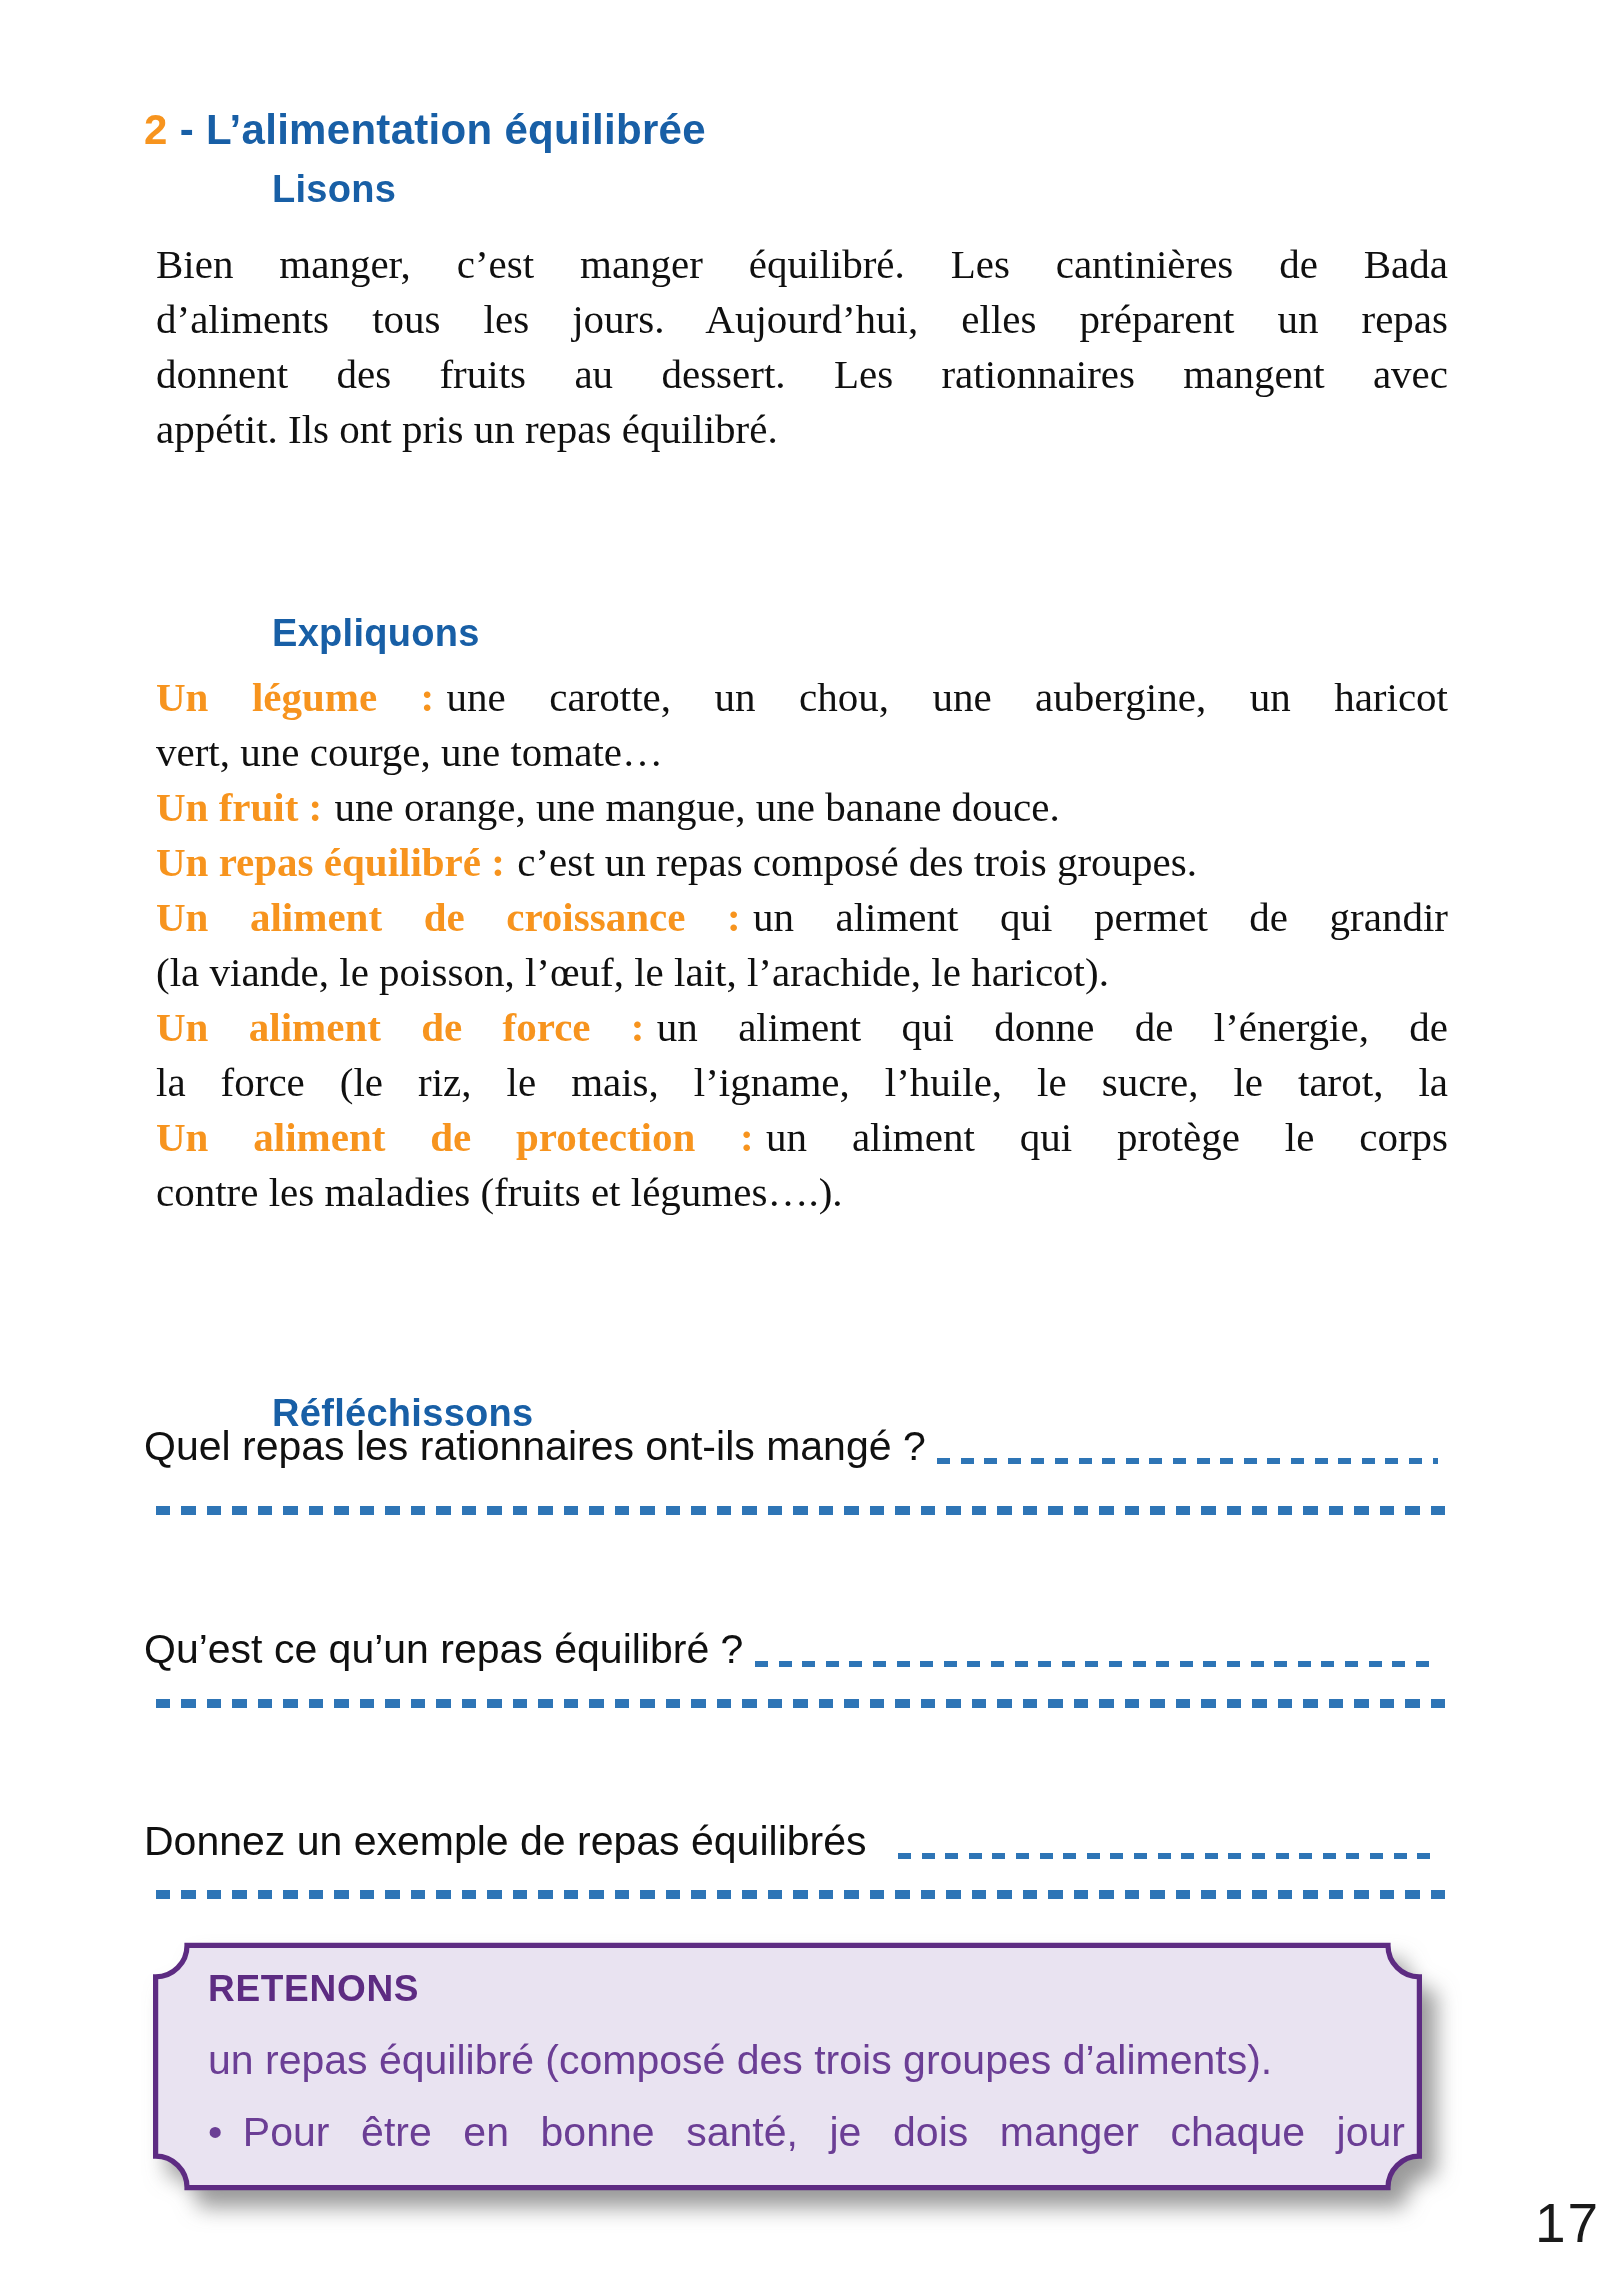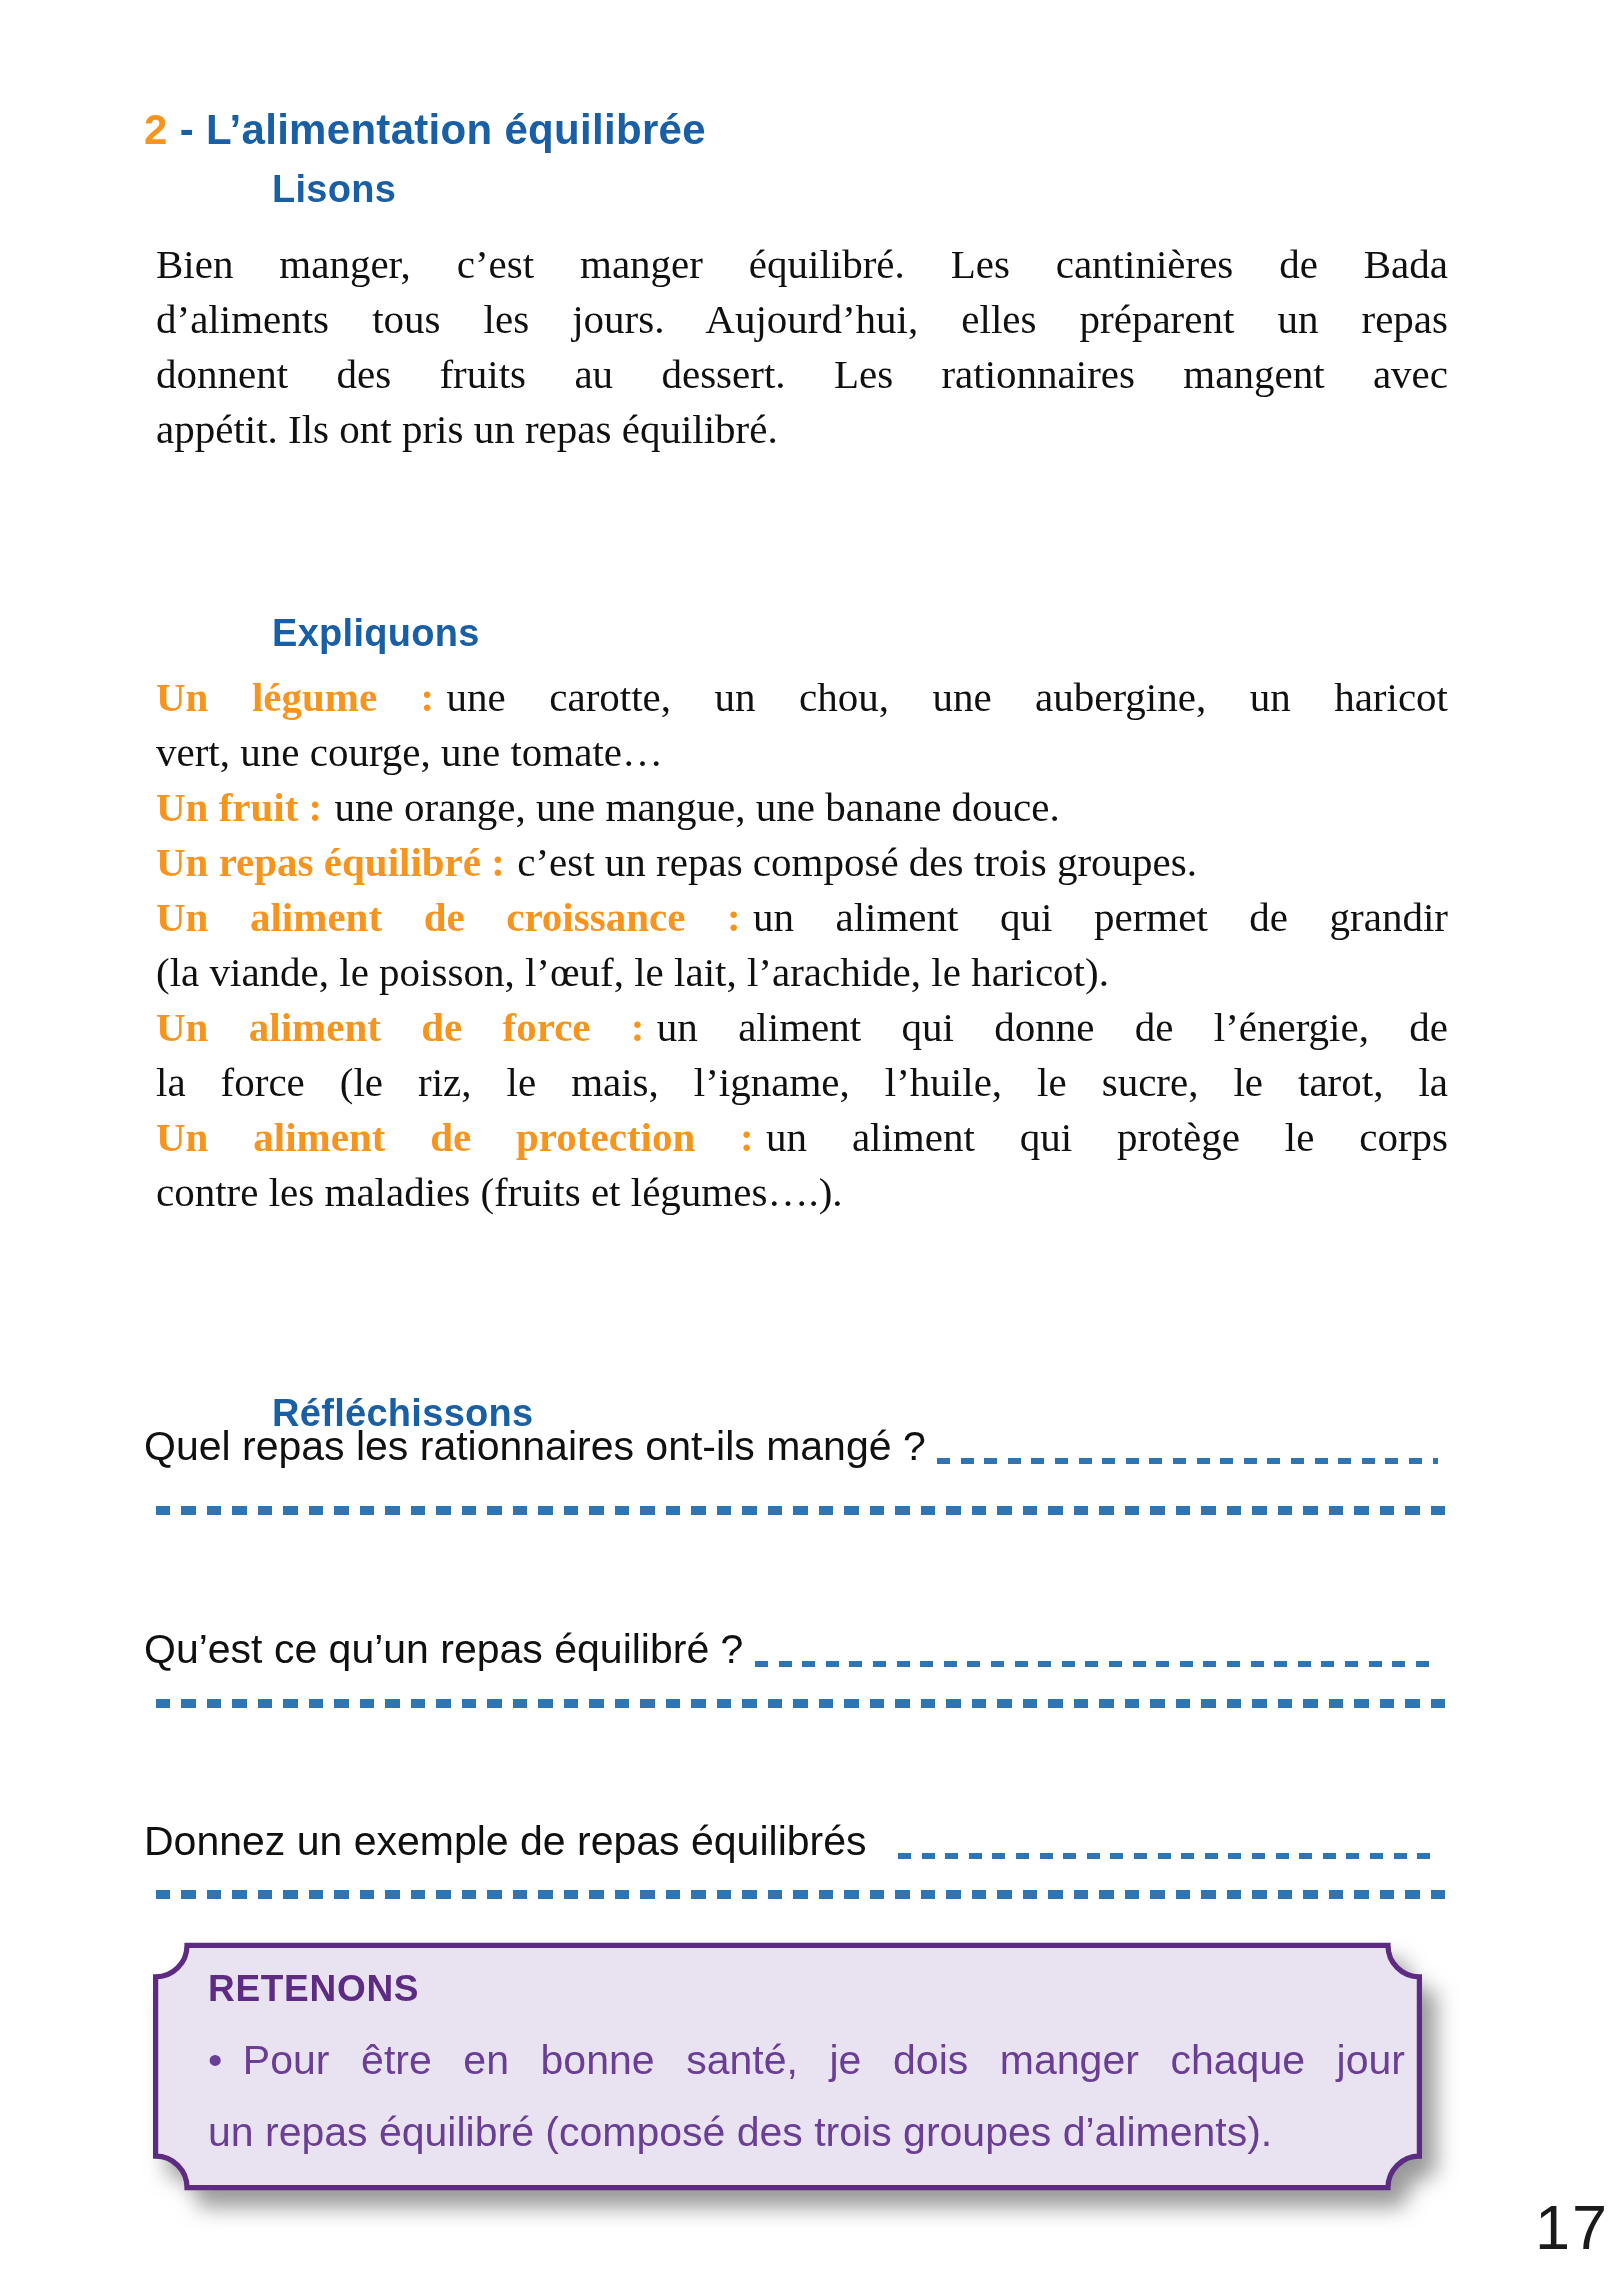--- a/index.html
+++ b/index.html
@@ -42,21 +42,21 @@
 
   
   .retenons-box{left:153px;top:1942px;width:1269px;height:249px;}
   .retenons-box svg{position:absolute;inset:0;filter:drop-shadow(14.4px 17px 10.5px rgba(70,70,70,0.55));}
   .retenons-content{position:absolute;inset:0;padding:26px 17px 0 55px;}
   .retenons-title{font-size:37px;font-weight:bold;color:var(--purple-dark);letter-spacing:0.7px;margin-bottom:14.4px;}
   .box-line{font-size:41px;line-height:72px;color:var(--purple-text);text-align:justify;}
   .box-line.j{text-align-last:justify;}
   .bullet{margin-right:0.5em;}
 
-  .pagenum{left:1535px;top:2191px;font-size:63px;color:#1a1a1a;letter-spacing:2px;}
+  .pagenum{left:1535px;top:2191px;font-size:55px;color:#1a1a1a;letter-spacing:2px;}
 </style>
 </head>
 <body>
 
 <div class="abs title">
   <span class="num">2</span><span> - </span><span>L’alimentation équilibrée</span>
 </div>
 
 <div class="abs subhead" style="left:272px;top:168px;">Lisons</div>
 
@@ -101,23 +101,23 @@
   <span class="dashfill gap2"></span>
 </div>
 <div class="abs dashline" style="top:1890px;"></div>
 
 <div class="abs retenons-box">
   <svg width="1269" height="249" viewBox="0 0 1940 380">
     <path d="M 52,5 L 1888,5 A 48,48 0 0 0 1936,53 L 1936,327 A 48,48 0 0 0 1888,375 L 52,375 A 48,48 0 0 0 4,327 L 4,53 A 48,48 0 0 0 52,5 Z" fill="#e9e3f1" stroke="#5d2b82" stroke-width="8"></path>
   </svg>
   <div class="retenons-content">
     <div class="retenons-title">RETENONS</div>
+    <div class="box-line">
+      <span>un repas équilibré (composé des trois groupes d’aliments).</span>
+    </div>
     <div class="box-line j">
       <span class="bullet">•</span><span>Pour être en bonne santé, je dois manger chaque jour</span>
-    </div>
-    <div class="box-line">
-      <span>un repas équilibré (composé des trois groupes d’aliments).</span>
     </div>
   </div>
 </div>
 
 <div class="abs pagenum">17</div>
 
 
 </body></html>

